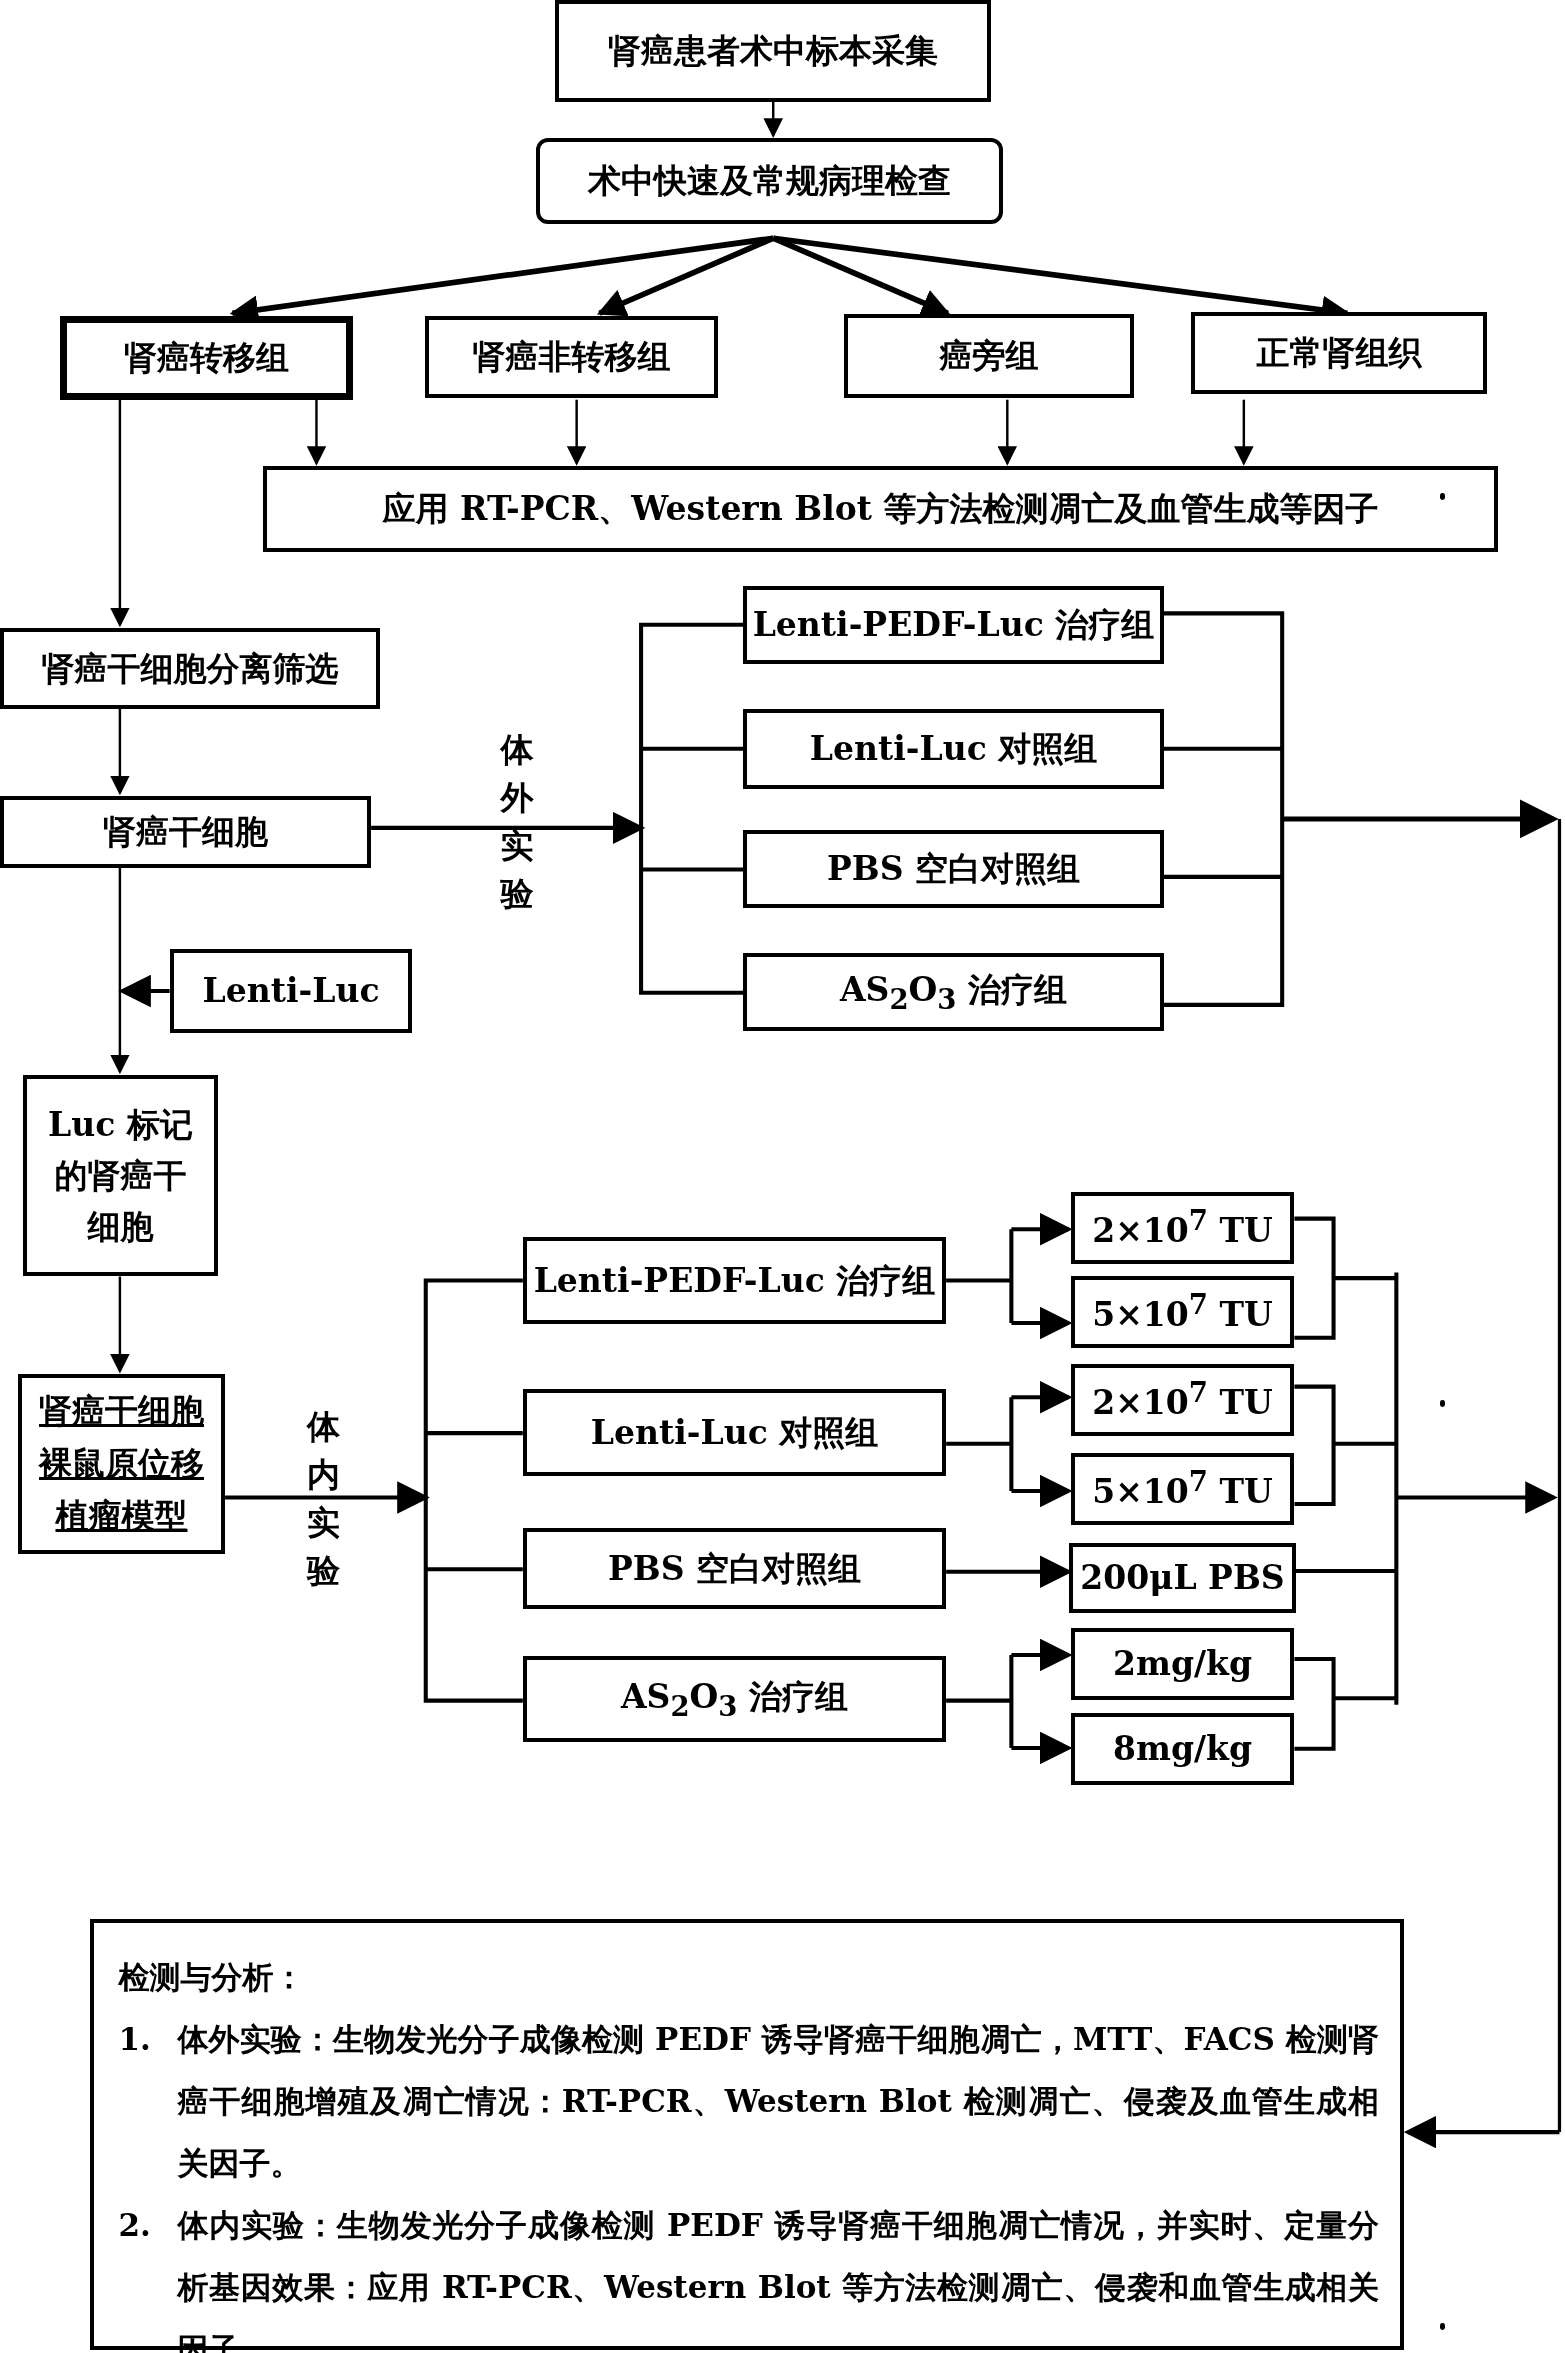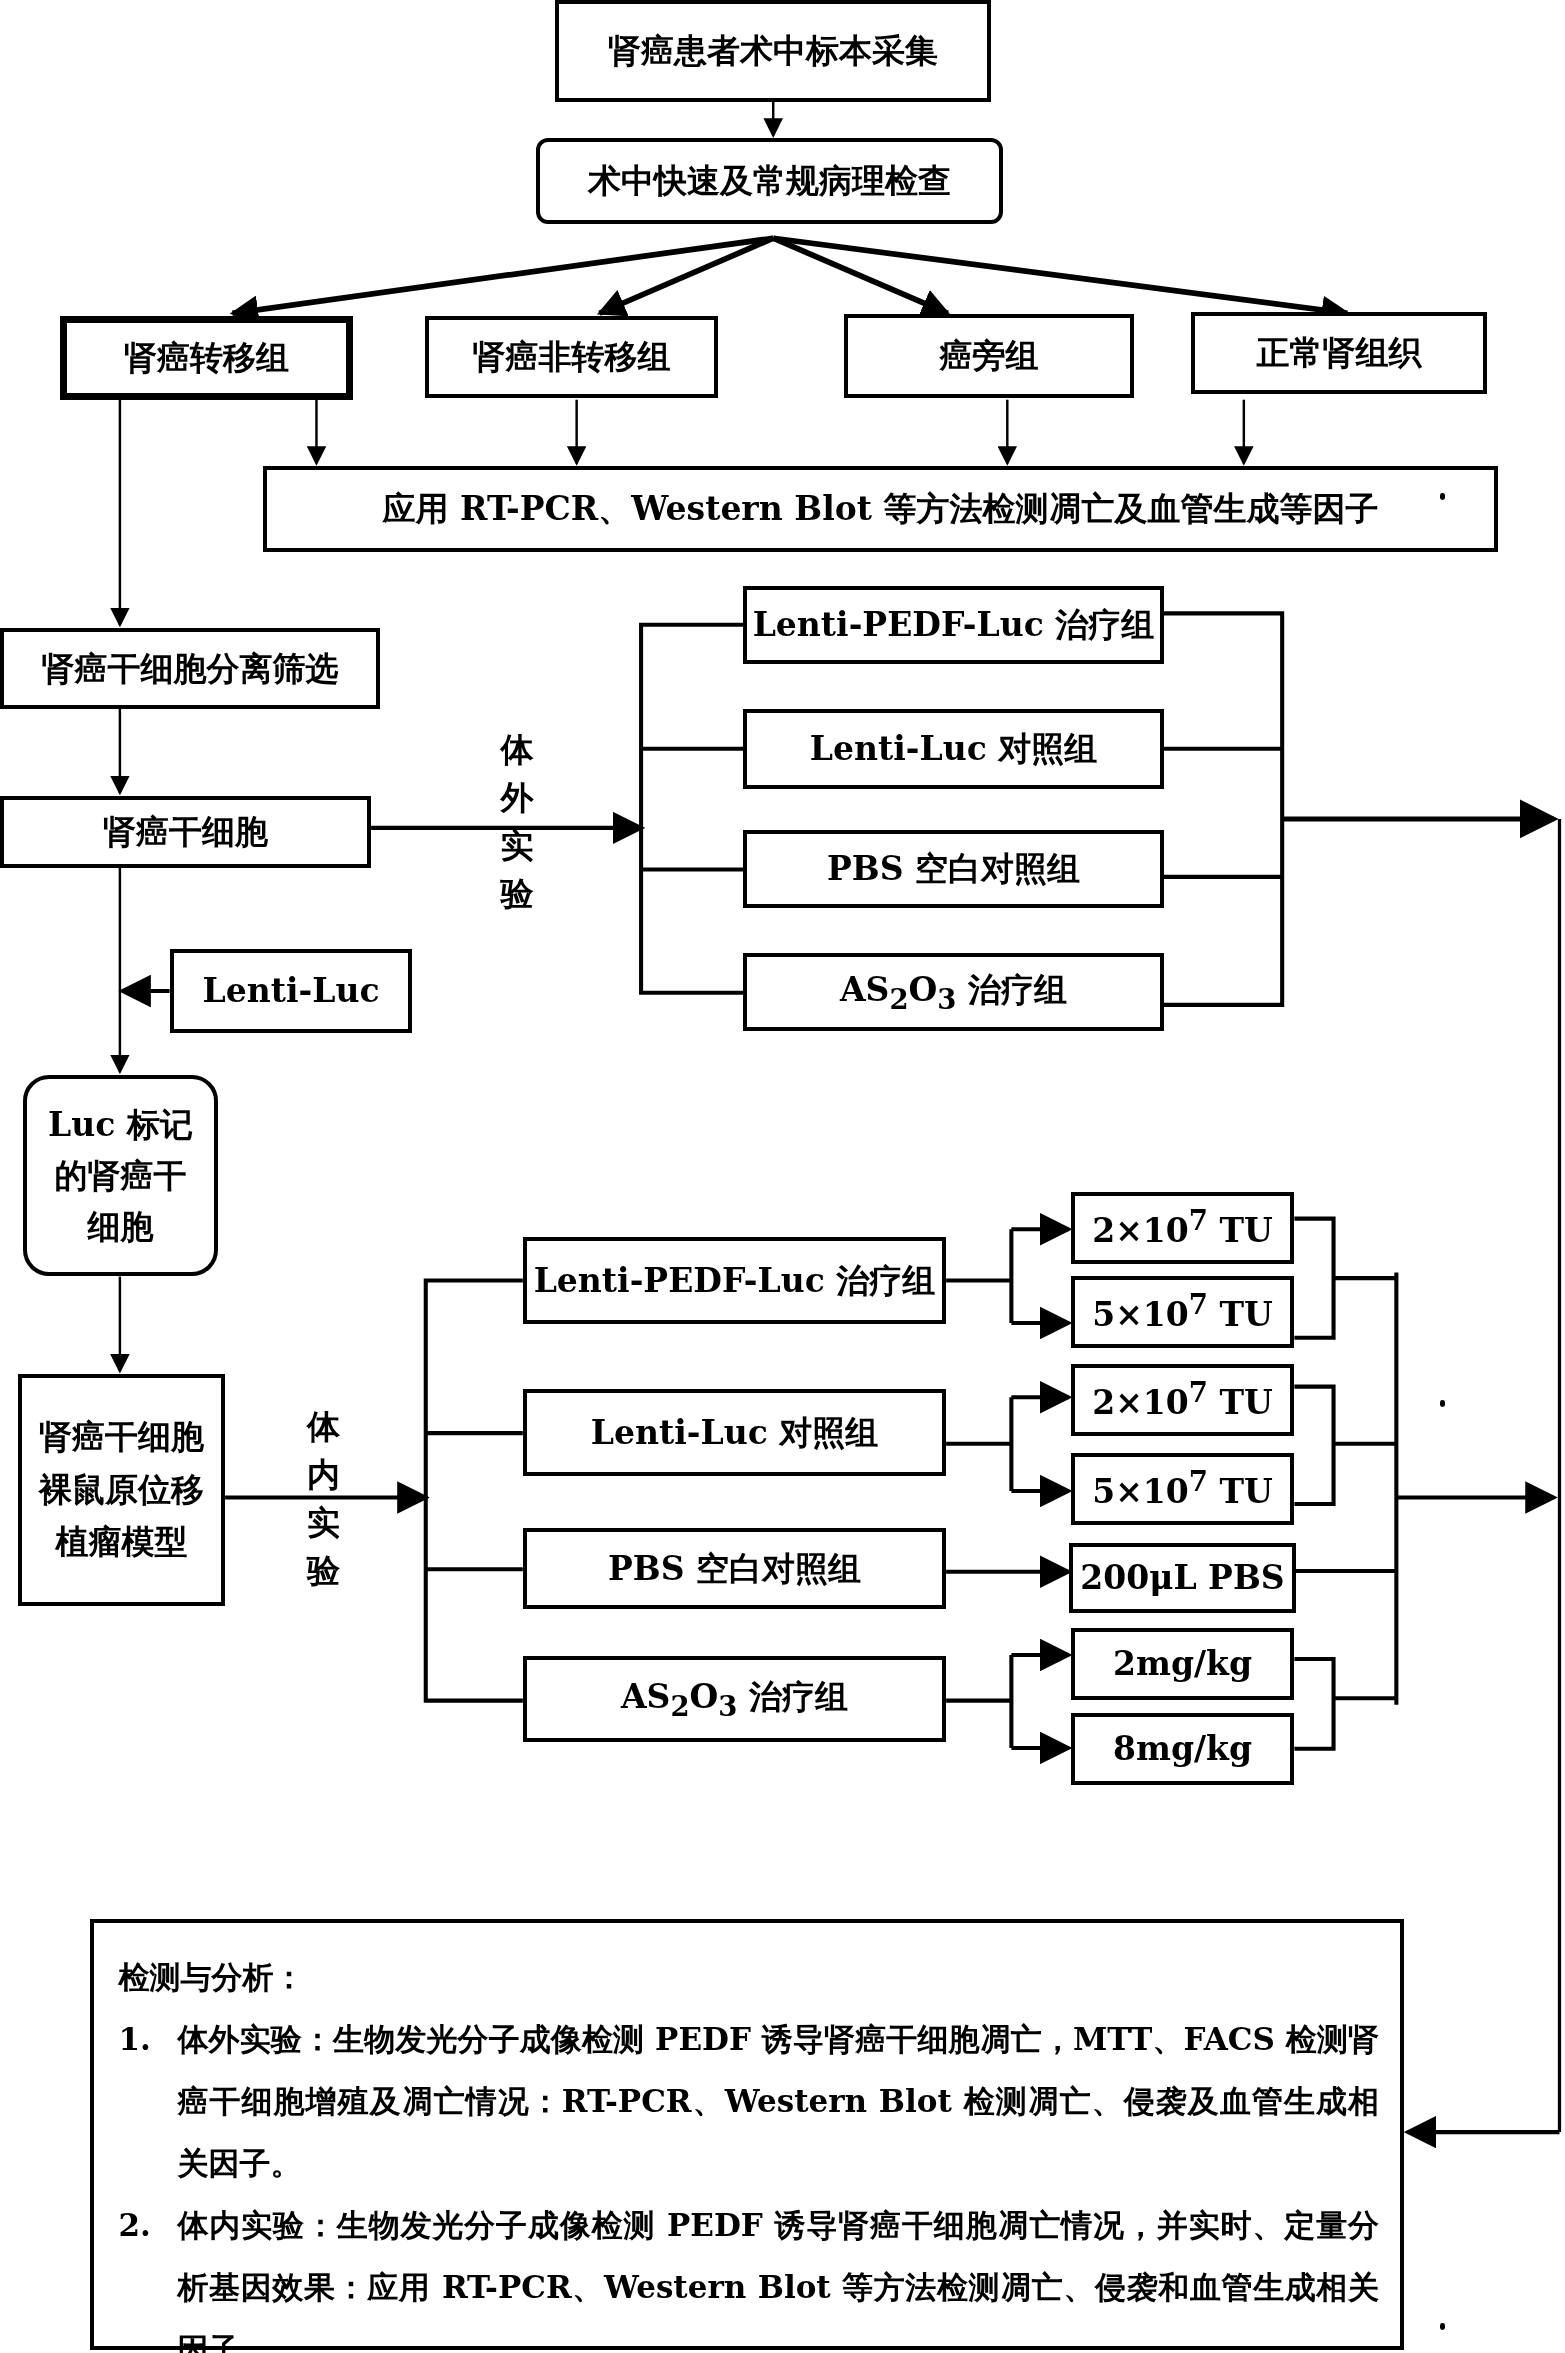--- a/index.html
+++ b/index.html
@@ -122,24 +122,24 @@
 
 <div class="box" style="left:0;top:628px;width:380px;height:81px;">
   <span>肾癌干细胞分离筛选</span>
 </div>
 <div class="box" style="left:0;top:796px;width:371px;height:72px;">
   <span>肾癌干细胞</span>
 </div>
 <div class="box" style="left:170px;top:949px;width:242px;height:84px;">
   <span>Lenti-Luc</span>
 </div>
-<div class="box" style="left:23px;top:1075px;width:195px;height:201px;padding:0 21px;border-radius:26px;">
+<div class="box" style="left:23px;top:1075px;width:195px;height:201px;padding:0 21px;">
   <span style="line-height:1.55;">Luc 标记的肾癌干细胞</span>
 </div>
-<div class="box" style="left:18px;top:1374px;width:207px;height:232px;padding:0 16.3px;">
+<div class="box" style="left:18px;top:1374px;width:207px;height:180px;padding:0 16.3px;text-decoration:underline;">
   <span style="line-height:1.6;">肾癌干细胞裸鼠原位移植瘤模型</span>
 </div>
 
 <div class="vlabel" style="left:498px;top:726px;width:38px;">体外实验</div>
 <div class="vlabel" style="left:302px;top:1403px;width:38px;text-align:right;">体内实验</div>
 
 <div class="box" style="left:743px;top:586px;width:421px;height:78px;">
   <span>Lenti-PEDF-Luc 治疗组</span>
   </div>
 <div class="box" style="left:743px;top:709px;width:421px;height:80px;">

